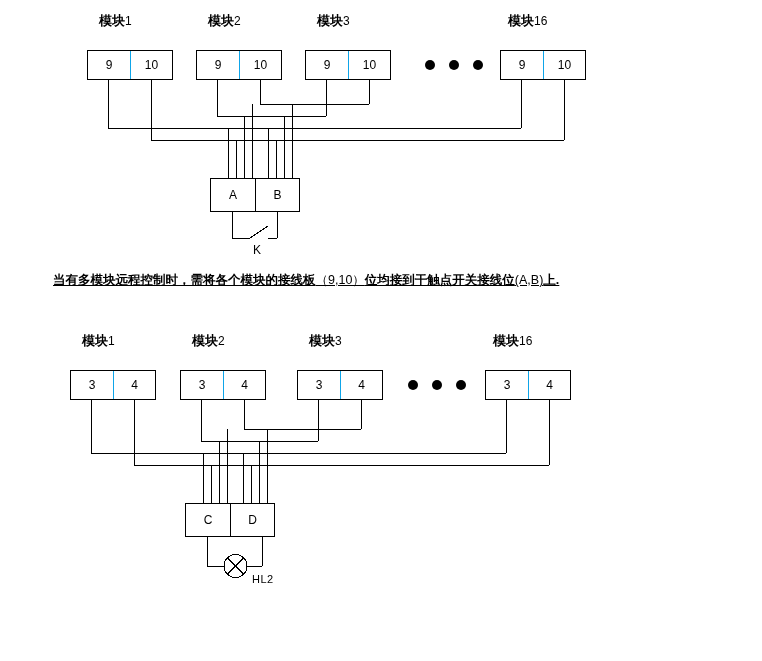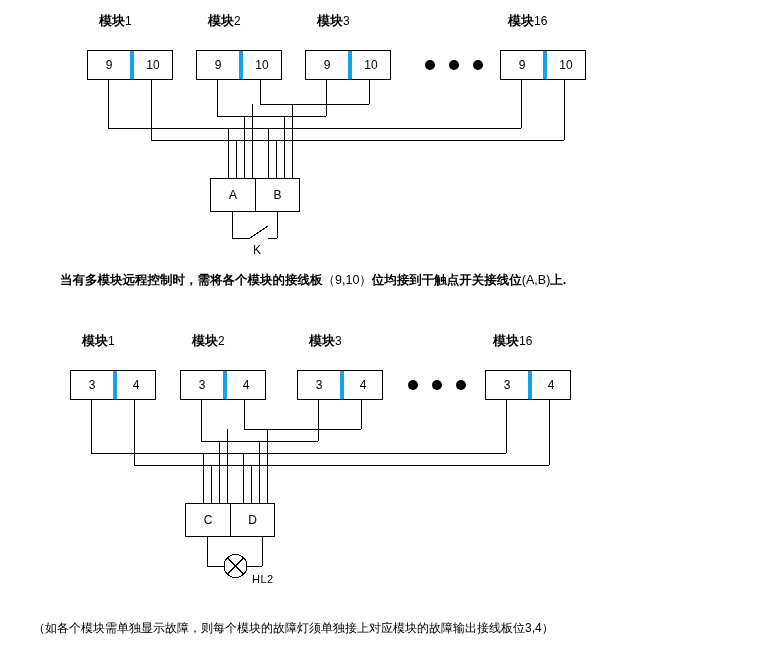--- a/index.html
+++ b/index.html
@@ -49,21 +49,21 @@
   }
   .terminal .cell {
     flex: 1 1 50%;
     display: flex;
     align-items: center;
     justify-content: center;
     font-size: 12px;
     box-sizing: border-box;
   }
   .terminal .cell + .cell {
-    border-left: 4px solid #0ea5e9;
+    border-left: 1px solid #0ea5e9;
   }
   .dots {
     position: absolute;
     display: flex;
     gap: 14px;
     align-items: center;
   }
   .dots .dot {
     width: 10px;
     height: 10px;
@@ -230,21 +230,21 @@
     <span class="dot"></span>
   </div>
 
   <div class="hub" style="left:210px; top:178px;">
     <div class="cell">A</div>
     <div class="cell">B</div>
   </div>
 
   <div class="switch-label" style="left:253px; top:243px;">K</div>
 
-  <div class="caption" style="left:60px; top:272px;">
+  <div class="caption" style="left:53px; top:272px;text-decoration:underline;">
     <span>当有多模块远程控制时，需将各个模块的接线板</span><span class="thin">（9,10）</span><span>位均接到干触点开关接线位</span><span class="thin">(A,B)</span><span>上.</span>
   </div>
 
   <div class="mod-label" style="left:82px; top:332px;">
     <span>模块</span><span class="idx">1</span>
   </div>
   <div class="mod-label" style="left:192px; top:332px;">
     <span>模块</span><span class="idx">2</span>
   </div>
   <div class="mod-label" style="left:309px; top:332px;">
@@ -278,15 +278,14 @@
   </div>
 
   <div class="hub" style="left:185px; top:503px;">
     <div class="cell">C</div>
     <div class="cell">D</div>
   </div>
 
   <div class="lamp-label" style="left:252px; top:573px;">HL2</div>
 
 
-  <div class="note" style="left:33px; top:620px;">（如各个模块需单独显示故障，则每个模块的故障灯须单独接上对应模块的故障输出接线板位3,4）</div>
 
 </div>
 
 </body></html>

